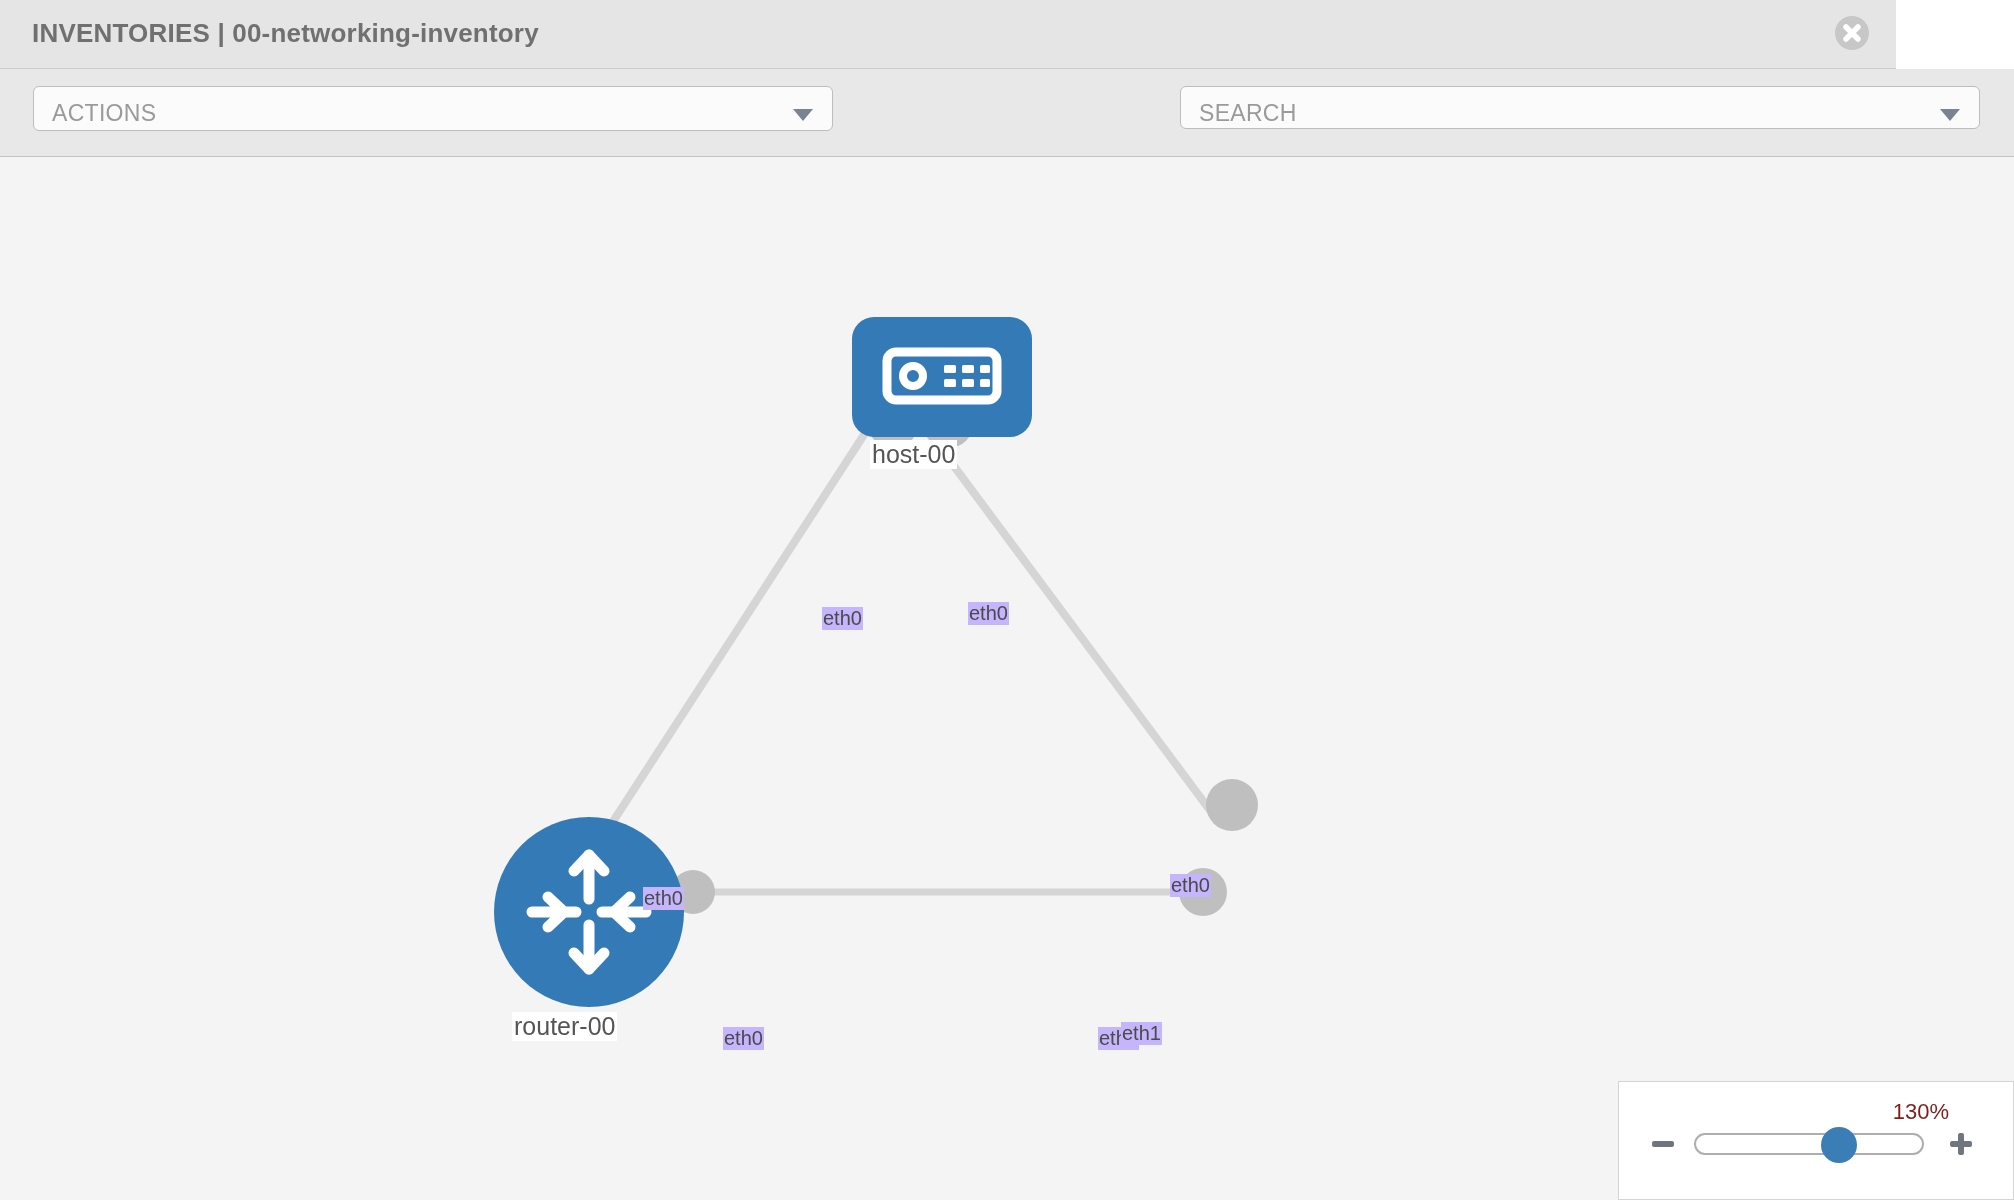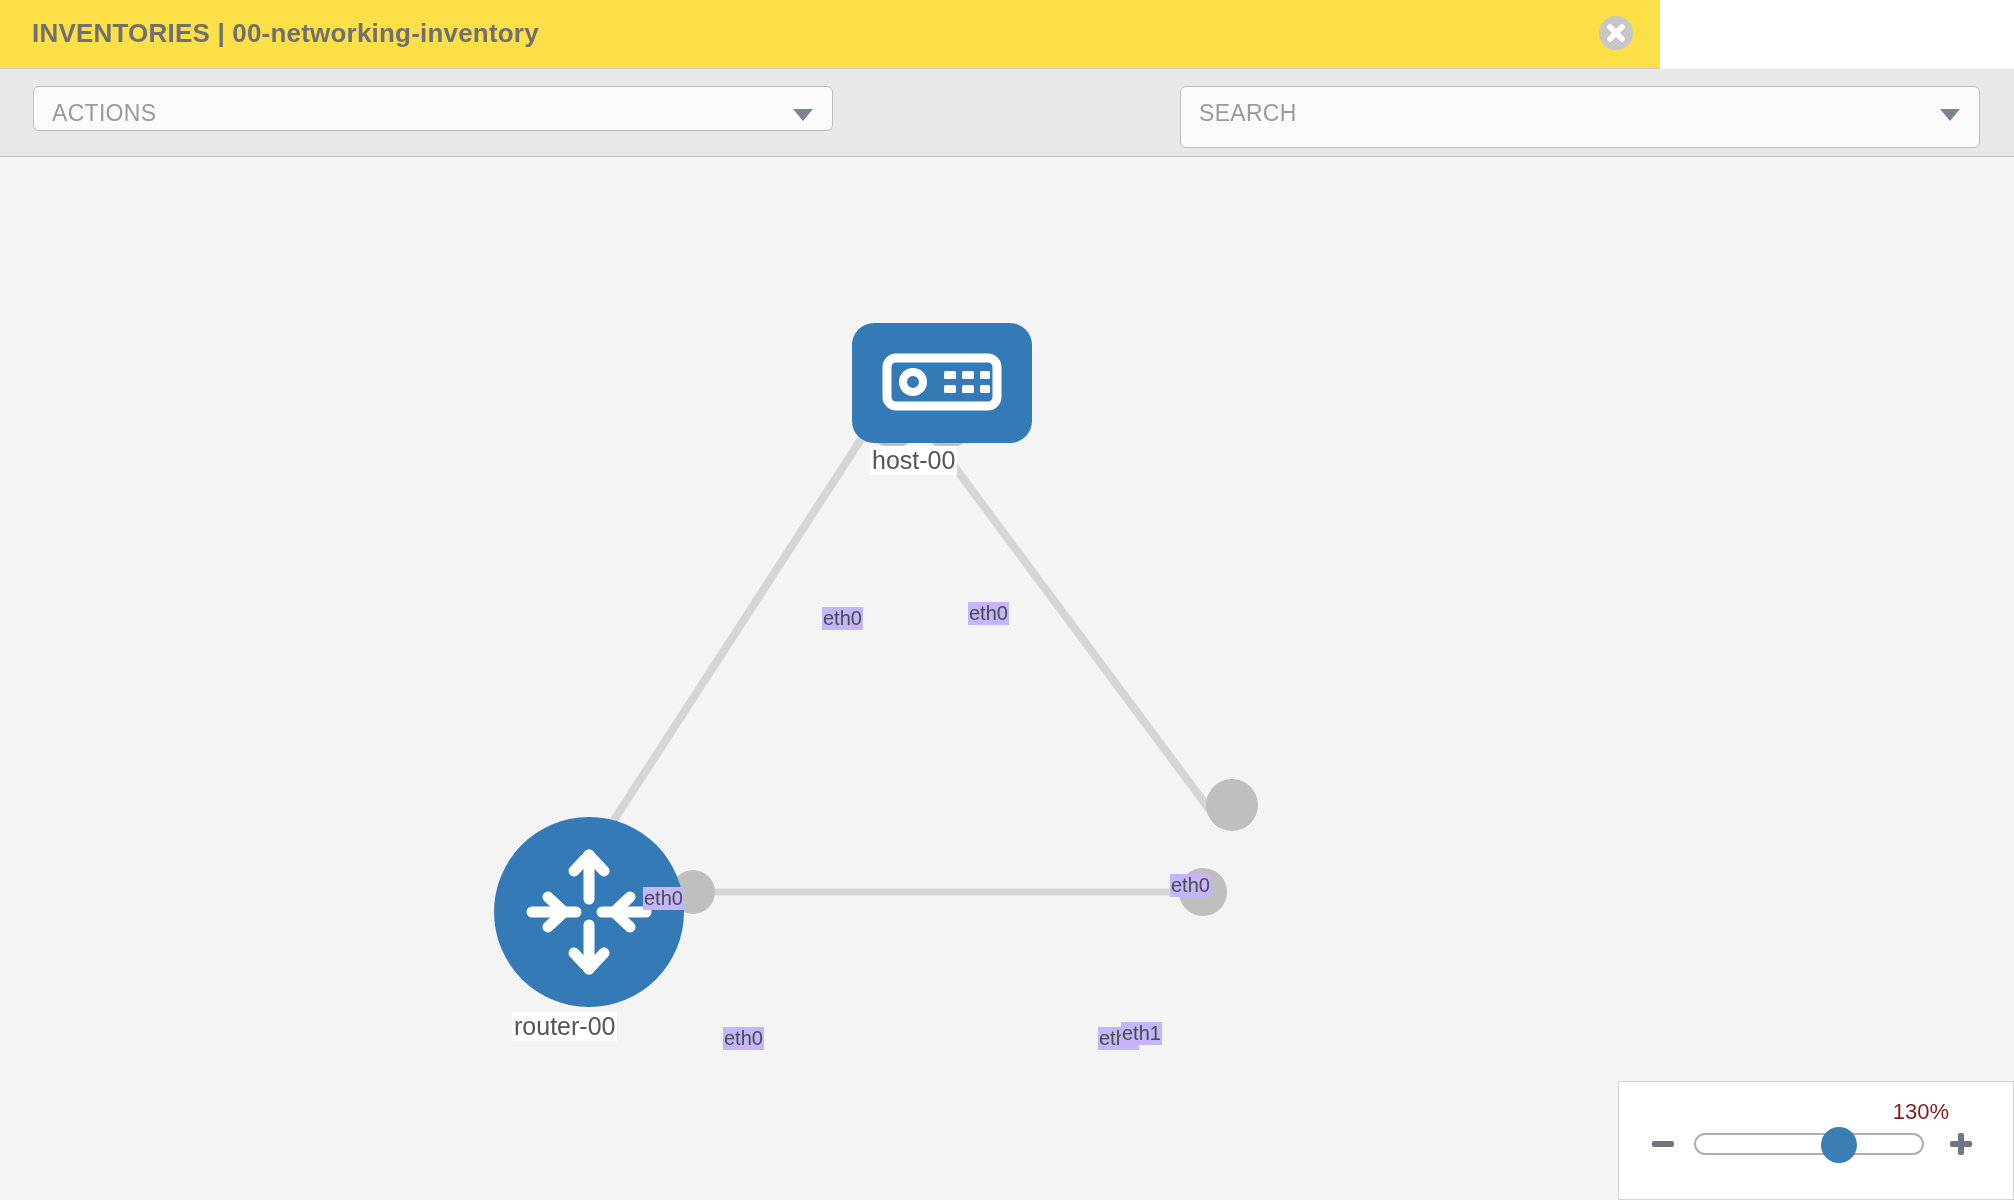--- a/index.html
+++ b/index.html
@@ -12,23 +12,23 @@
     height: 1200px;
     font-family: "Liberation Sans", sans-serif;
     overflow: hidden;
     position: relative;
   }
 
   
   #header {
     position: absolute;
     left: 0; top: 0;
-    width: 1660px;
+    width: 1896px;
     height: 69px;
-    background: #fde047;
+    background: #e5e5e5;
     border-bottom: 1px solid #cccccc;
     box-sizing: border-box;
   }
   #page-title {
     position: absolute;
     left: 32px;
     top: 18px;
     font-size: 26px;
     font-weight: bold;
     color: #707070;
@@ -68,21 +68,21 @@
     left: 33px;
     top: 17px;
     width: 800px;
     height: 45px;
     cursor: pointer;
   }
   #search-field {
     left: 1180px;
     top: 17px;
     width: 800px;
-    height: 62px;
+    height: 43px;
     cursor: text;
   }
   .field-label {
     position: absolute;
     left: 18px;
     top: 13px;
     font-size: 23px;
     color: #9a9a9a;
     letter-spacing: 0.3px;
   }
@@ -247,21 +247,21 @@
 
     <g>
       <circle cx="893" cy="265" r="26" fill="#bfbfbf"></circle>
       <circle cx="948" cy="265" r="26" fill="#bfbfbf"></circle>
       <circle cx="693" cy="735" r="22" fill="#bfbfbf"></circle>
       <circle cx="1232" cy="648" r="26" fill="#bfbfbf"></circle>
       <circle cx="1203" cy="735" r="24" fill="#bfbfbf"></circle>
     </g>
   </svg>
 
-  <div class="node" style="left:822px; top:160px; width:240px; height:120px;margin-top:6px;">
+  <div class="node" style="left:822px; top:160px; width:240px; height:120px;">
     <div class="node-shape node-square" style="left:30px; top:0; width:180px; height:120px;"></div>
     <svg width="120" height="70" viewBox="0 0 120 70" style="position:absolute; left:60px; top:25px;">
       <rect x="5" y="10" width="110" height="48" rx="9" fill="none" stroke="#ffffff" stroke-width="9"></rect>
       <circle cx="31" cy="34" r="10" fill="none" stroke="#ffffff" stroke-width="8"></circle>
       <g fill="#ffffff">
         <rect x="62" y="23" width="12" height="8" rx="1.5"></rect>
         <rect x="80" y="23" width="12" height="8" rx="1.5"></rect>
         <rect x="98" y="23" width="10" height="8" rx="1.5"></rect>
         <rect x="62" y="37" width="12" height="8" rx="1.5"></rect>
         <rect x="80" y="37" width="12" height="8" rx="1.5"></rect>

